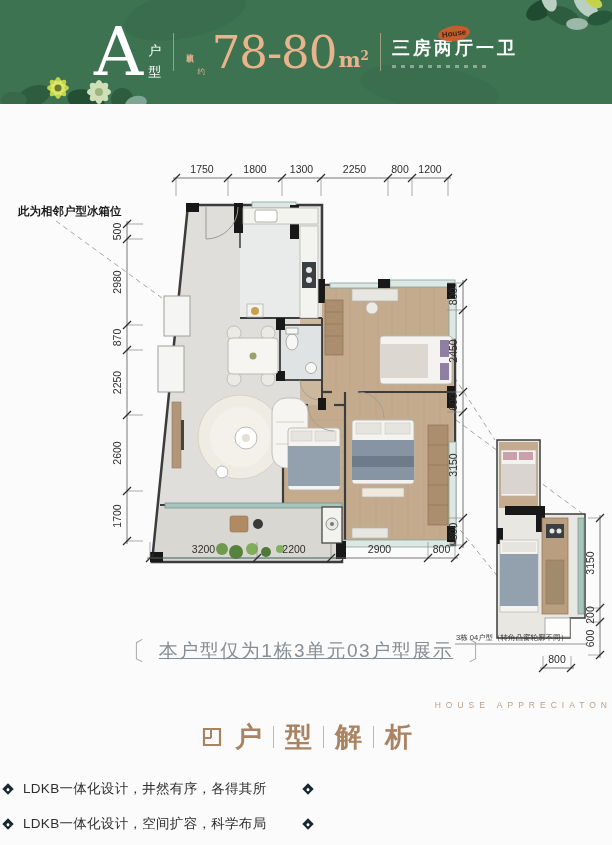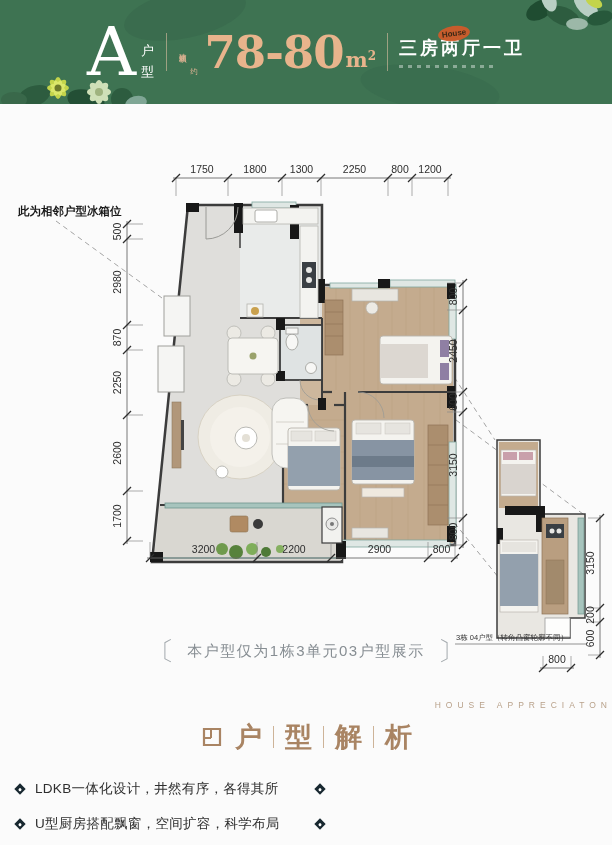--- a/index.html
+++ b/index.html
@@ -7,43 +7,43 @@
         font-family:"Liberation Sans","DejaVu Sans",sans-serif;}
   
   .header{position:absolute;left:0;top:0;width:612px;height:104px;background:#3e7352;overflow:hidden;}
   .header-inner{position:absolute;left:0;top:0;width:612px;height:104px;display:flex;align-items:center;justify-content:center;}
   .unit-letter{font-family:"DejaVu Serif","Liberation Serif",serif;font-size:68px;line-height:.95;color:#ffffff;font-weight:400;}
   .unit-label{display:flex;flex-direction:column;color:#fff;font-size:13px;letter-spacing:1px;gap:3px;margin:18px 0 0 5px;}
   .hdiv{width:1px;height:38px;background:rgba(235,199,170,.55);margin:0 11px;}
   .area-prefix{display:flex;gap:3px;margin-right:7px;margin-top:4px;}
   .v-text{writing-mode:vertical-rl;text-orientation:upright;font-size:7.5px;color:#ddb292;letter-spacing:1px;line-height:1.1;}
   .v-text.sub{margin-top:14px;}
-  .area-value{font-family:"DejaVu Serif","Liberation Serif",serif;font-weight:700;font-size:45px;color:#e8b48c;letter-spacing:-1px;line-height:1;}
+  .area-value{font-family:"DejaVu Serif","Liberation Serif",serif;font-weight:400;font-size:45px;color:#e8b48c;letter-spacing:-1px;line-height:1;}
   .area-unit{font-family:"DejaVu Serif","Liberation Serif",serif;font-weight:700;font-size:21px;color:#e8b48c;margin:14px 0 0 2px;}
   .area-exp{font-family:"DejaVu Serif","Liberation Serif",serif;font-weight:700;font-size:12px;color:#e8b48c;vertical-align:super;margin-top:8px;}
   .layout-box{display:flex;flex-direction:column;align-items:flex-start;gap:5px;}
   .layout-text{font-size:18px;font-weight:700;color:#ffffff;letter-spacing:3px;}
   .layout-ticks{width:96px;height:3px;background:repeating-linear-gradient(90deg,rgba(255,255,255,.4) 0 4px,transparent 4px 9px);}
   .stamp{position:absolute;left:438px;top:26px;width:32px;height:15px;background:#cf5b2b;border-radius:50%;
          transform:rotate(-8deg);display:flex;align-items:center;justify-content:center;opacity:.95;}
   .stamp span{font-size:8px;font-weight:700;color:#3c2512;}
   .header-deco{position:absolute;left:0;top:0;pointer-events:none;}
   
   .plan-svg{position:absolute;left:0;top:140px;}
   .note{position:absolute;left:0;top:638px;width:612px;display:flex;align-items:center;justify-content:center;gap:13px;}
   .note .bracket{font-size:26px;font-weight:300;color:#a3a9ad;line-height:1;}
-  .note .note-text{font-size:15px;color:#878e93;letter-spacing:1.5px;}
+  .note .note-text{font-size:19px;color:#878e93;letter-spacing:1.5px;text-decoration:underline;}
   
   .section{position:absolute;left:0;top:700px;width:612px;text-align:right;}
   .eyebrow{font-size:8.5px;letter-spacing:5px;color:#b9a28b;}
   .title-row{margin-top:9px;display:flex;align-items:center;justify-content:center;gap:11px;}
   .title-char{font-size:27px;font-weight:700;color:#a98463;letter-spacing:0;}
   .tdiv{width:1px;height:22px;background:#cdb398;}
   
-  .features{position:absolute;left:16px;top:780px;width:584px;display:grid;
+  .features{position:absolute;left:4px;top:780px;width:584px;display:grid;
             grid-template-columns:300px 284px;row-gap:17px;}
   .feature{display:flex;align-items:center;gap:11px;font-size:13.5px;color:#2e2e2e;letter-spacing:.3px;}
   .bullet{position:relative;width:8px;height:8px;background:#182830;transform:rotate(45deg);flex:0 0 auto;}
   .bullet::after{content:"";position:absolute;left:2.5px;top:2.5px;width:3px;height:3px;background:#fff;border-radius:50%;}
   text{font-family:"Liberation Sans","DejaVu Sans",sans-serif;}
 </style>
 </head>
 <body>
 
 <div class="page">
@@ -451,20 +451,20 @@
   <div class="features">
     <div class="feature">
       <span class="bullet"></span>
       <span>LDKB一体化设计，井然有序，各得其所</span>
     </div>
     <div class="feature">
       <span class="bullet"></span>
     </div>
     <div class="feature">
       <span class="bullet"></span>
-      <span>U型厨房搭配飘窗，空间扩容，科学布局</span>
+      <span>LDKB一体化设计，空间扩容，科学布局</span>
     </div>
     <div class="feature">
       <span class="bullet"></span>
     </div>
   </div>
 
 </div>
 
 </body></html>

